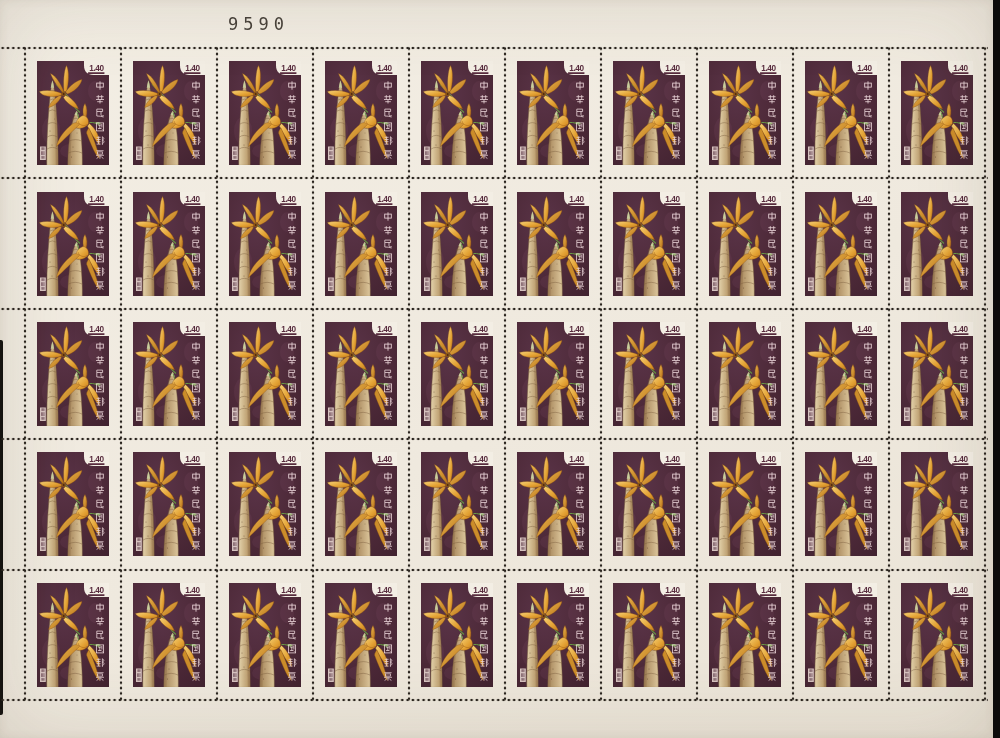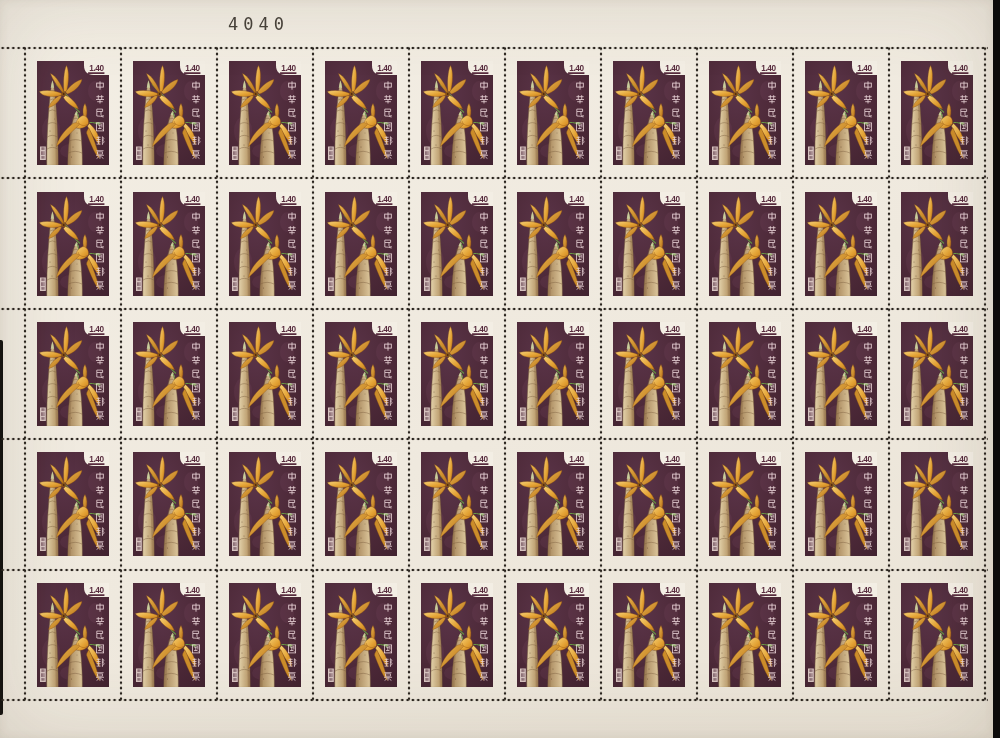--- a/index.html
+++ b/index.html
@@ -202,21 +202,21 @@
           <path d="M1,1.5 h3.8 M1,2.7 h3.8 M2.9,0.8 v2.6"></path>
           <path d="M1,5.4 h3.8 M1,6.6 h3.8 M1,7.8 h3.8 M1.9,5 v3.2"></path>
           <path d="M1,10.3 h3.8 M1,11.5 h3.8 M2.9,9.8 v2.4"></path>
         </g>
       </g>
     </symbol>
   </defs>
 </svg>
 
 <div class="sheet">
-  <div class="plate-number">4040</div>
+  <div class="plate-number">9590</div>
   <div class="stamps">
       <div class="cell">
         <svg class="stamp" viewBox="0 0 72 104">
           <use href="#stamp-art"></use>
         </svg>
       </div>
       <div class="cell">
         <svg class="stamp" viewBox="0 0 72 104">
           <use href="#stamp-art"></use>
         </svg>

